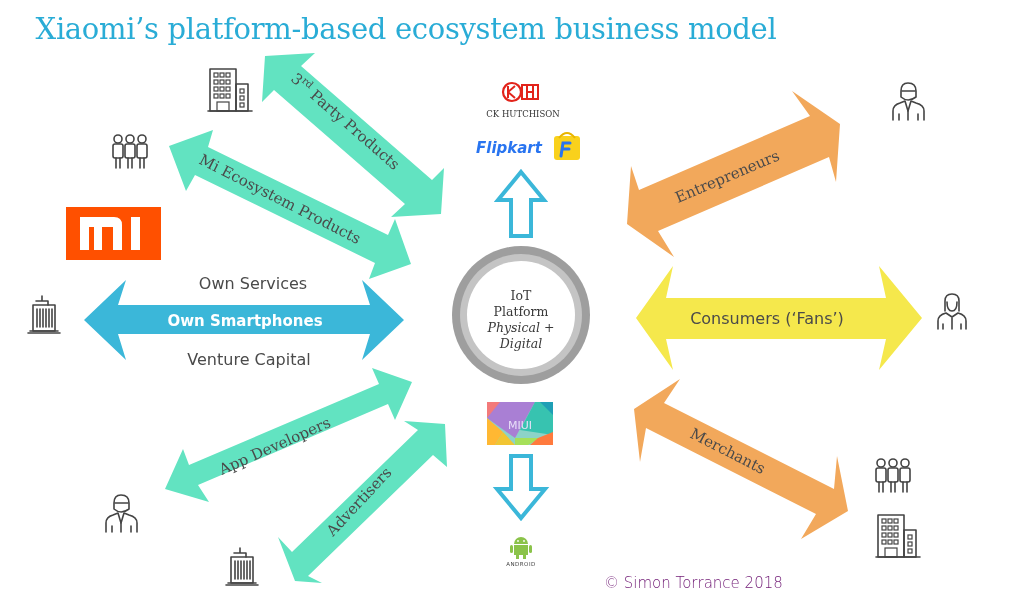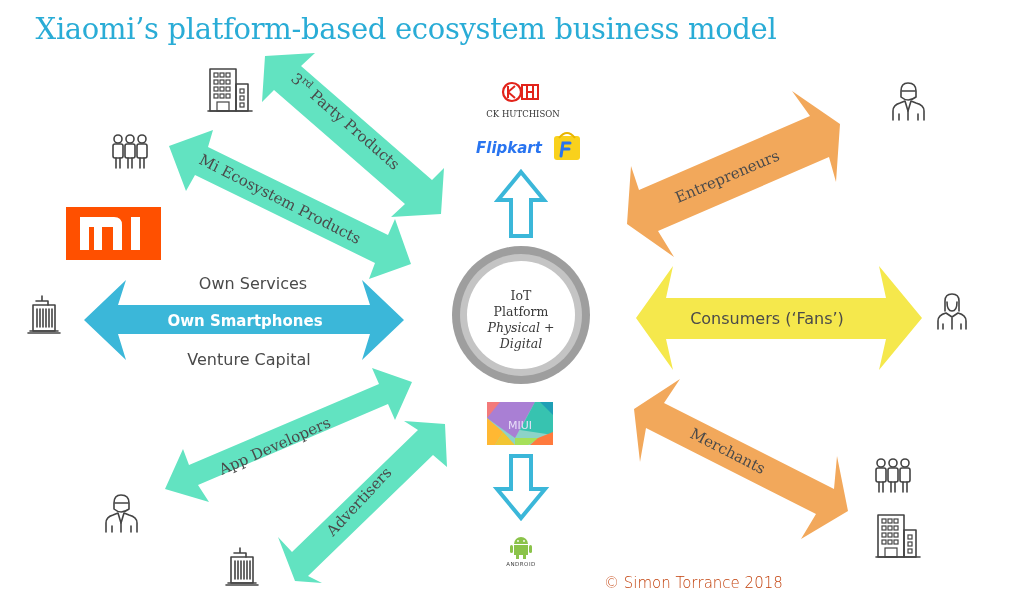--- a/index.html
+++ b/index.html
@@ -7,21 +7,21 @@
          font-family:"DejaVu Serif", serif; }
   #title { position:absolute; left:0; top:12px; width:812px; text-align:center;
            font-family:"DejaVu Serif", serif; font-size:29px; color:#29acd6;
            letter-spacing:-0.3px; }
   svg#diagram { position:absolute; left:0; top:0; }
   .arrow-label { font-family:"DejaVu Serif", serif; fill:#4a4a4a; font-size:15px; }
   .side-label { font-family:"DejaVu Sans", sans-serif; fill:#4a4a4a; font-size:16px; }
   .center-label { font-family:"DejaVu Serif", serif; fill:#3a3a3a; font-size:12.5px; }
   .center-label-it { font-family:"DejaVu Serif", serif; font-style:italic; fill:#3a3a3a; font-size:12.5px; }
   #copyright { position:absolute; left:604px; top:574px; font-family:"DejaVu Sans", sans-serif;
-               font-size:15px; color:#c2410c; font-weight:300; }
+               font-size:15px; color:#701a75; font-weight:300; }
   .icon-stroke { fill:none; stroke:#444; stroke-width:1.6; stroke-linejoin:round; stroke-linecap:round; }
 </style>
 </head>
 <body>
 
 <div id="title">Xiaomi’s platform-based ecosystem business model</div>
 
 <svg id="diagram" width="1024" height="606" viewBox="0 0 1024 606">
   <defs>
     

